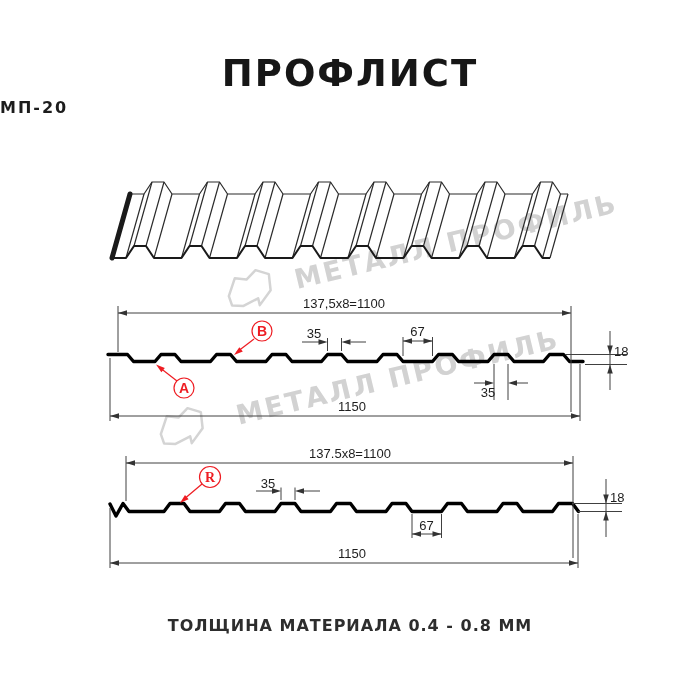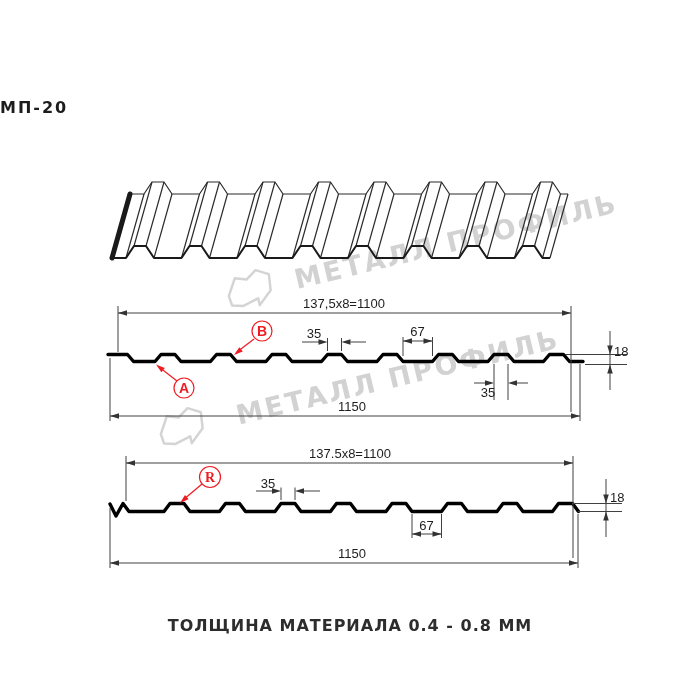--- a/index.html
+++ b/index.html
@@ -28,20 +28,21 @@
   .sheetedge{stroke:#1a1a1a;stroke-width:5;fill:none;stroke-linecap:round;}
   .wmtext{font-family:"DejaVu Sans",sans-serif;font-weight:700;font-size:27px;
           letter-spacing:2.5px;fill:#d2d2d2;}
   .wmlogo{stroke:#d4d4d4;stroke-width:2.5;fill:none;stroke-linejoin:round;}
 </style>
 </head>
 <body>
 
 <div id="page">
 
+  <div class="title">ПРОФЛИСТ</div>
   <div class="subtitle">МП-20</div>
   <div class="footnote">ТОЛЩИНА МАТЕРИАЛА 0.4 - 0.8 ММ</div>
 
   <svg width="700" height="700" viewBox="0 0 700 700">
 
     <g transform="rotate(-13.5 250 290)">
       <path class="wmlogo" d="M228,291 L238,275 L249,279 L260,272 L272,279 L270,295 L256,307 L256,300 L240,304 L229,301 Z"></path>
       <text class="wmtext" x="296" y="300">МЕТАЛЛ ПРОФИЛЬ</text>
     </g>
     <g transform="rotate(-13.5 182 428)">

